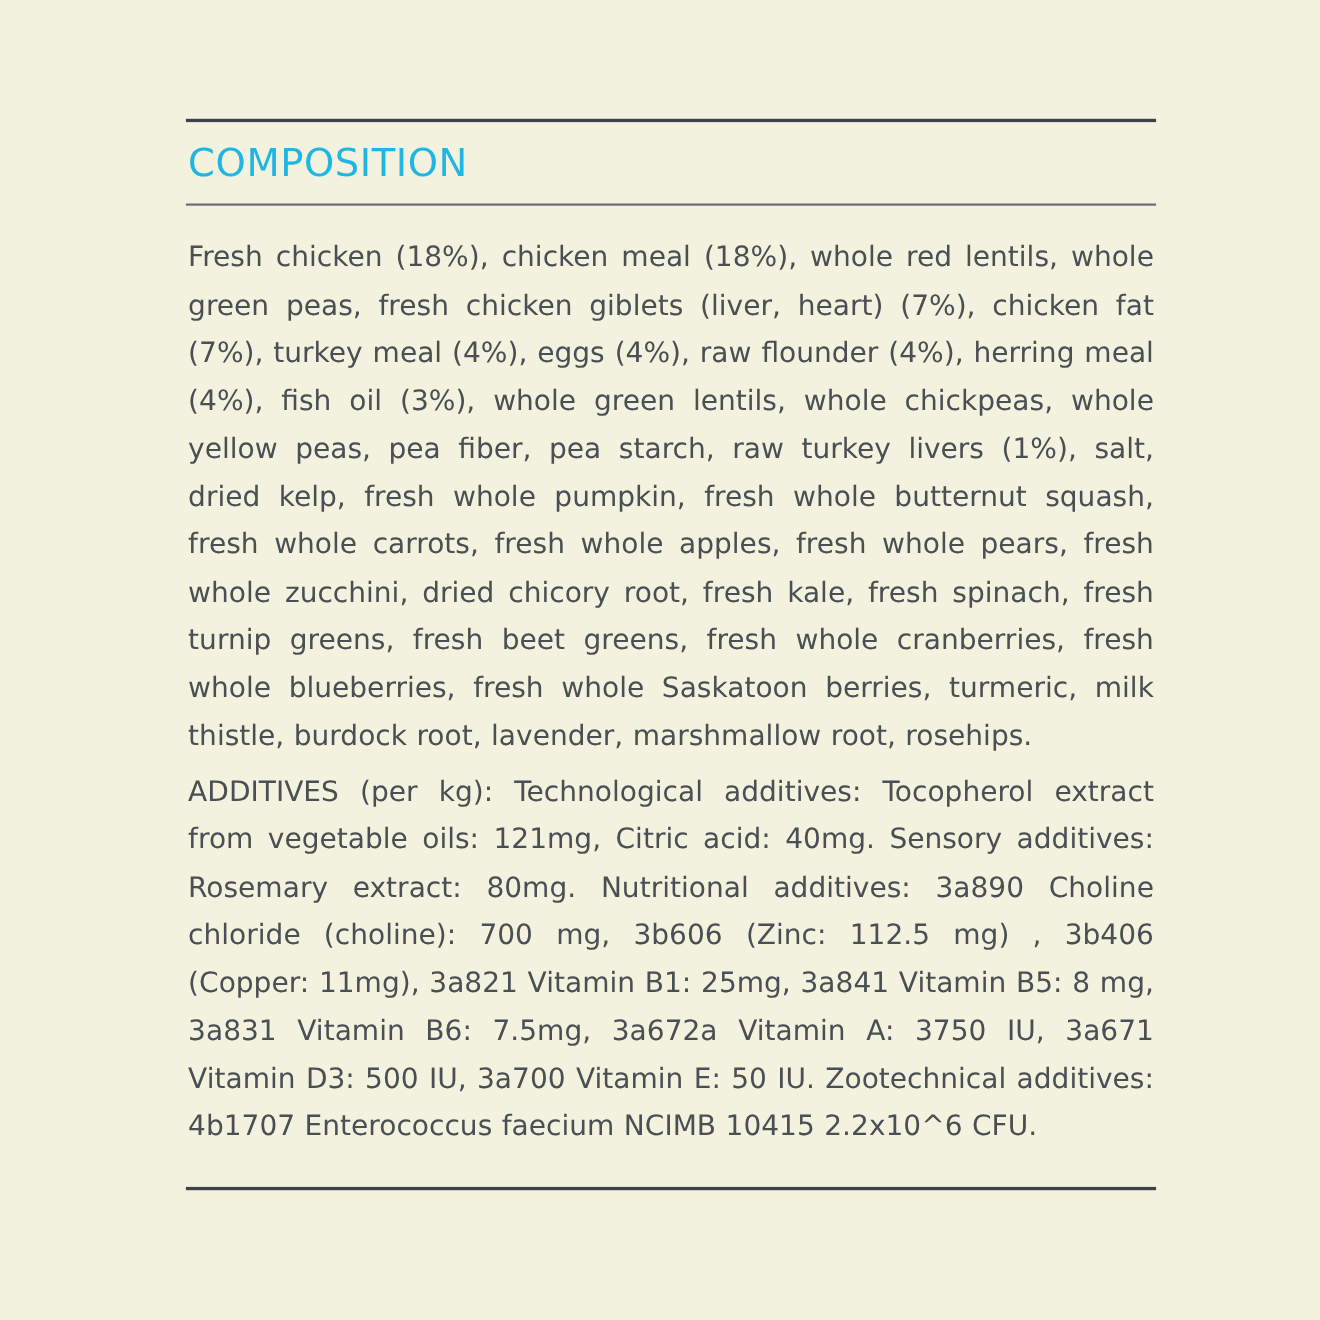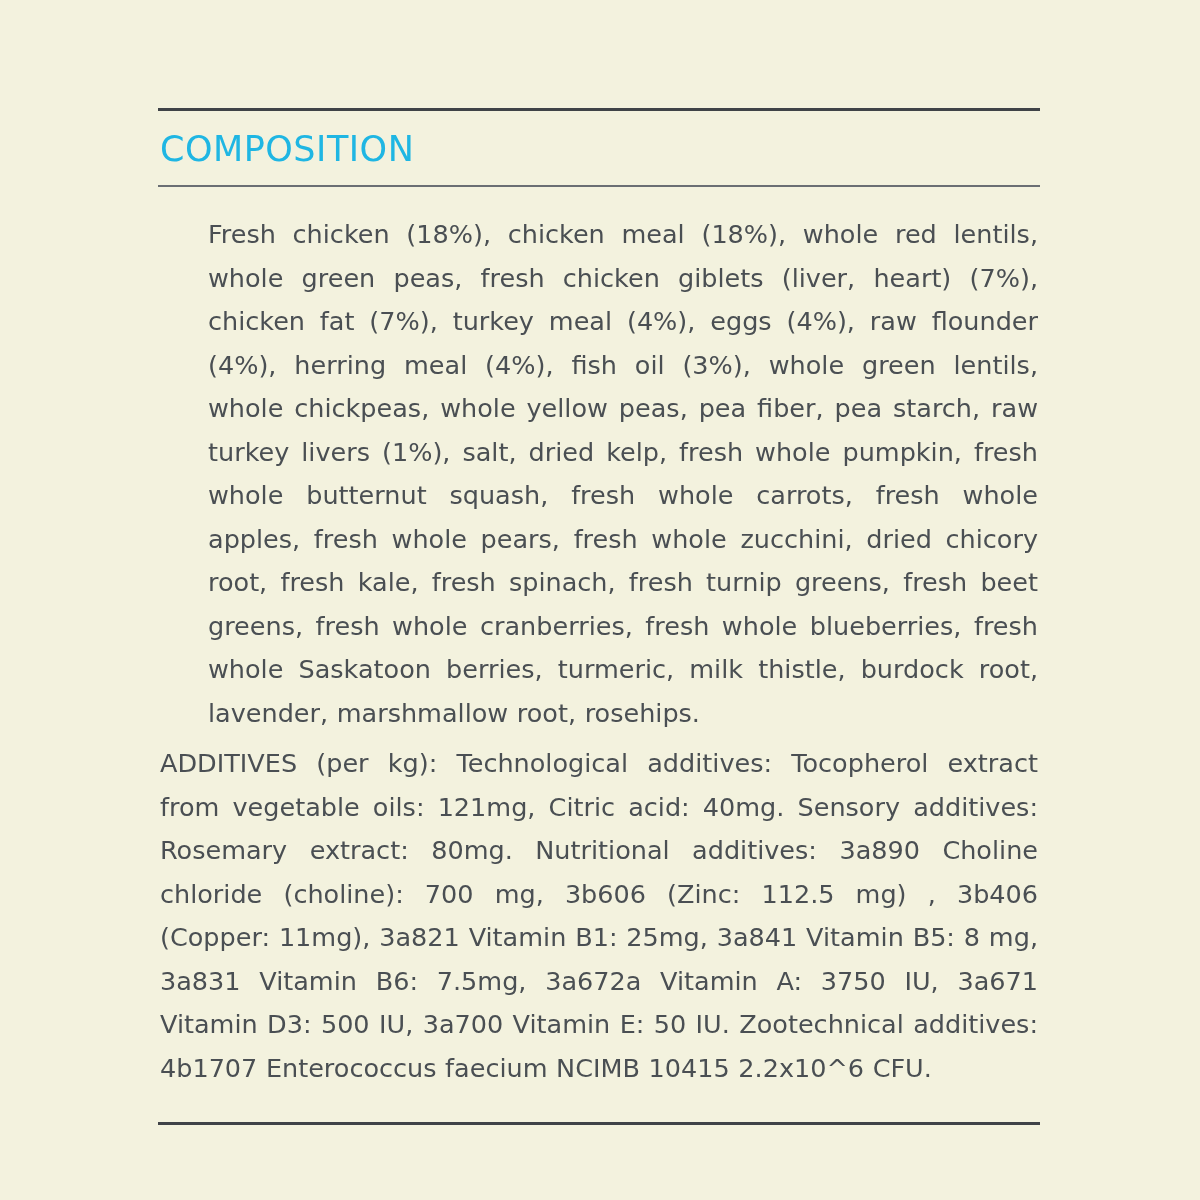--- a/index.html
+++ b/index.html
@@ -8,21 +8,21 @@
   }
   body {
     width: 1200px;
     height: 1200px;
     background: #f3f2de;
     font-family: "DejaVu Sans", sans-serif;
     -webkit-font-smoothing: antialiased;
   }
   .panel {
     position: absolute;
-    left: 158px;
+    left: 169px;
     top: 108px;
     width: 882px;
   }
   .rule {
     height: 3px;
     background: #3f4347;
     width: 100%;
   }
   .rule-thin {
     height: 2px;
@@ -42,21 +42,20 @@
     font-size: 25.5px;
     line-height: 43.5px;
     text-align: justify;
     text-justify: inter-word;
     margin: 0;
     padding: 0 2px;
     word-spacing: 0.5px;
   }
   .ingredients {
     margin-top: 26px;
-    margin-left: 48px;
   }
   .additives {
     margin-top: 7px;
   }
   .bottom-rule {
     margin-top: 32px;
   }
 </style>
 </head>
 <body>

